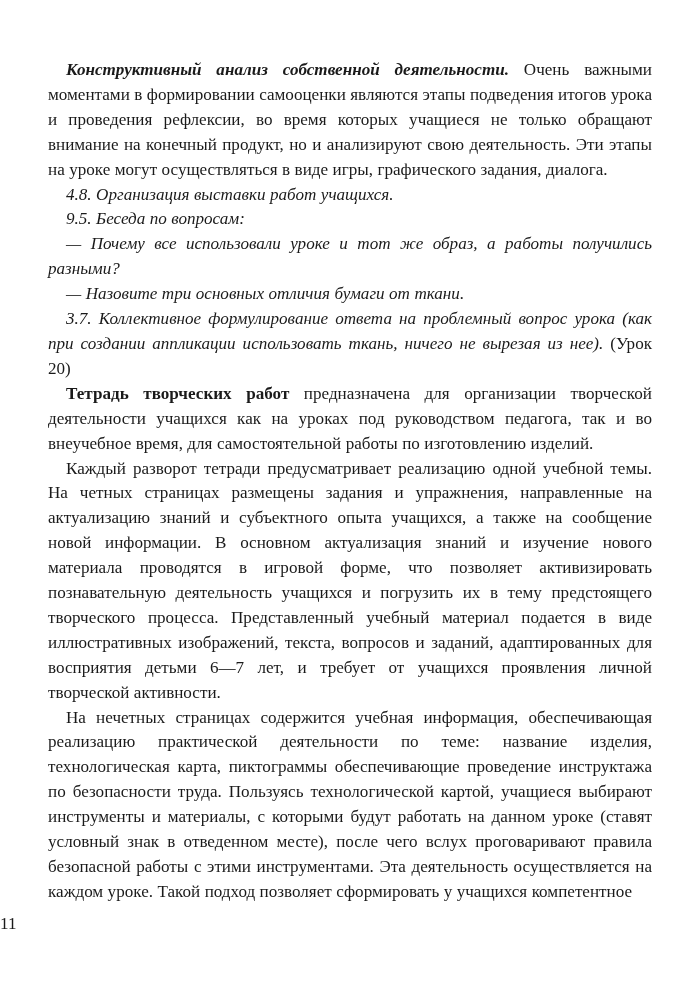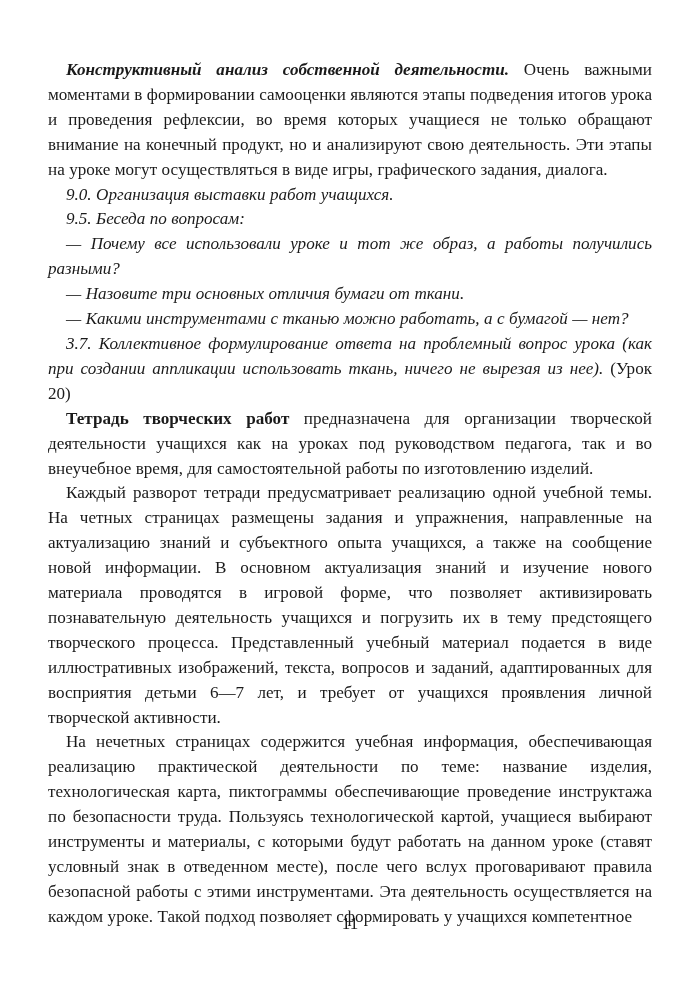--- a/index.html
+++ b/index.html
@@ -44,46 +44,44 @@
     font-style: italic;
   }
   .roman {
     font-style: normal;
   }
   .page-number {
     position: absolute;
     left: 0;
     right: 0;
     top: 913px;
-    text-align: center;
     font-size: 17.1px;
     line-height: 22px;
     font-family: "Liberation Serif", "DejaVu Serif", serif;
     color: #1a1a1a;
   }
 </style>
 </head>
 <body>
 
 <div class="page">
   <div class="content">
 
     <p>
       <span class="bolditalic">Конструктивный анализ собственной деятельности.</span><span> Очень важными моментами в формировании самооценки являются этапы подведения итогов урока и проведения рефлексии, во время которых учащиеся не только обращают внимание на конечный продукт, но и анализируют свою деятельность. Эти этапы на уроке могут осуществляться в виде игры, графического задания, диалога.</span>
     </p>
 
-    <p class="italic">9.0. Организация выставки работ учащихся.</p>
+    <p class="italic">4.8. Организация выставки работ учащихся.</p>
 
     <p class="italic">9.5. Беседа по вопросам:</p>
 
     <p class="italic">— Почему все использовали уроке и тот же образ, а работы получились разными?</p>
 
     <p class="italic">— Назовите три основных отличия бумаги от ткани.</p>
 
-    <p class="italic">— Какими инструментами с тканью можно работать, а с бумагой — нет?</p>
 
     <p class="italic">
       <span>3.7. Коллективное формулирование ответа на проблемный вопрос урока (как при создании аппликации использовать ткань, ничего не вырезая из нее).</span><span class="roman"> (Урок 20)</span>
     </p>
 
     <p>
       <span class="bold">Тетрадь творческих работ</span><span> предназначена для организации творческой деятельности учащихся как на уроках под руководством педагога, так и во внеучебное время, для самостоятельной работы по изготовлению изделий.</span>
     </p>
 
     <p>Каждый разворот тетради предусматривает реализацию одной учебной темы. На четных страницах размещены задания и упражнения, направленные на актуализацию знаний и субъектного опыта учащихся, а также на сообщение новой информации. В основном актуализация знаний и изучение нового материала проводятся в игровой форме, что позволяет активизировать познавательную деятельность учащихся и погрузить их в тему предстоящего творческого процесса. Представленный учебный материал подается в виде иллюстративных изображений, текста, вопросов и заданий, адаптированных для восприятия детьми 6—7 лет, и требует от учащихся проявления личной творческой активности.</p>

